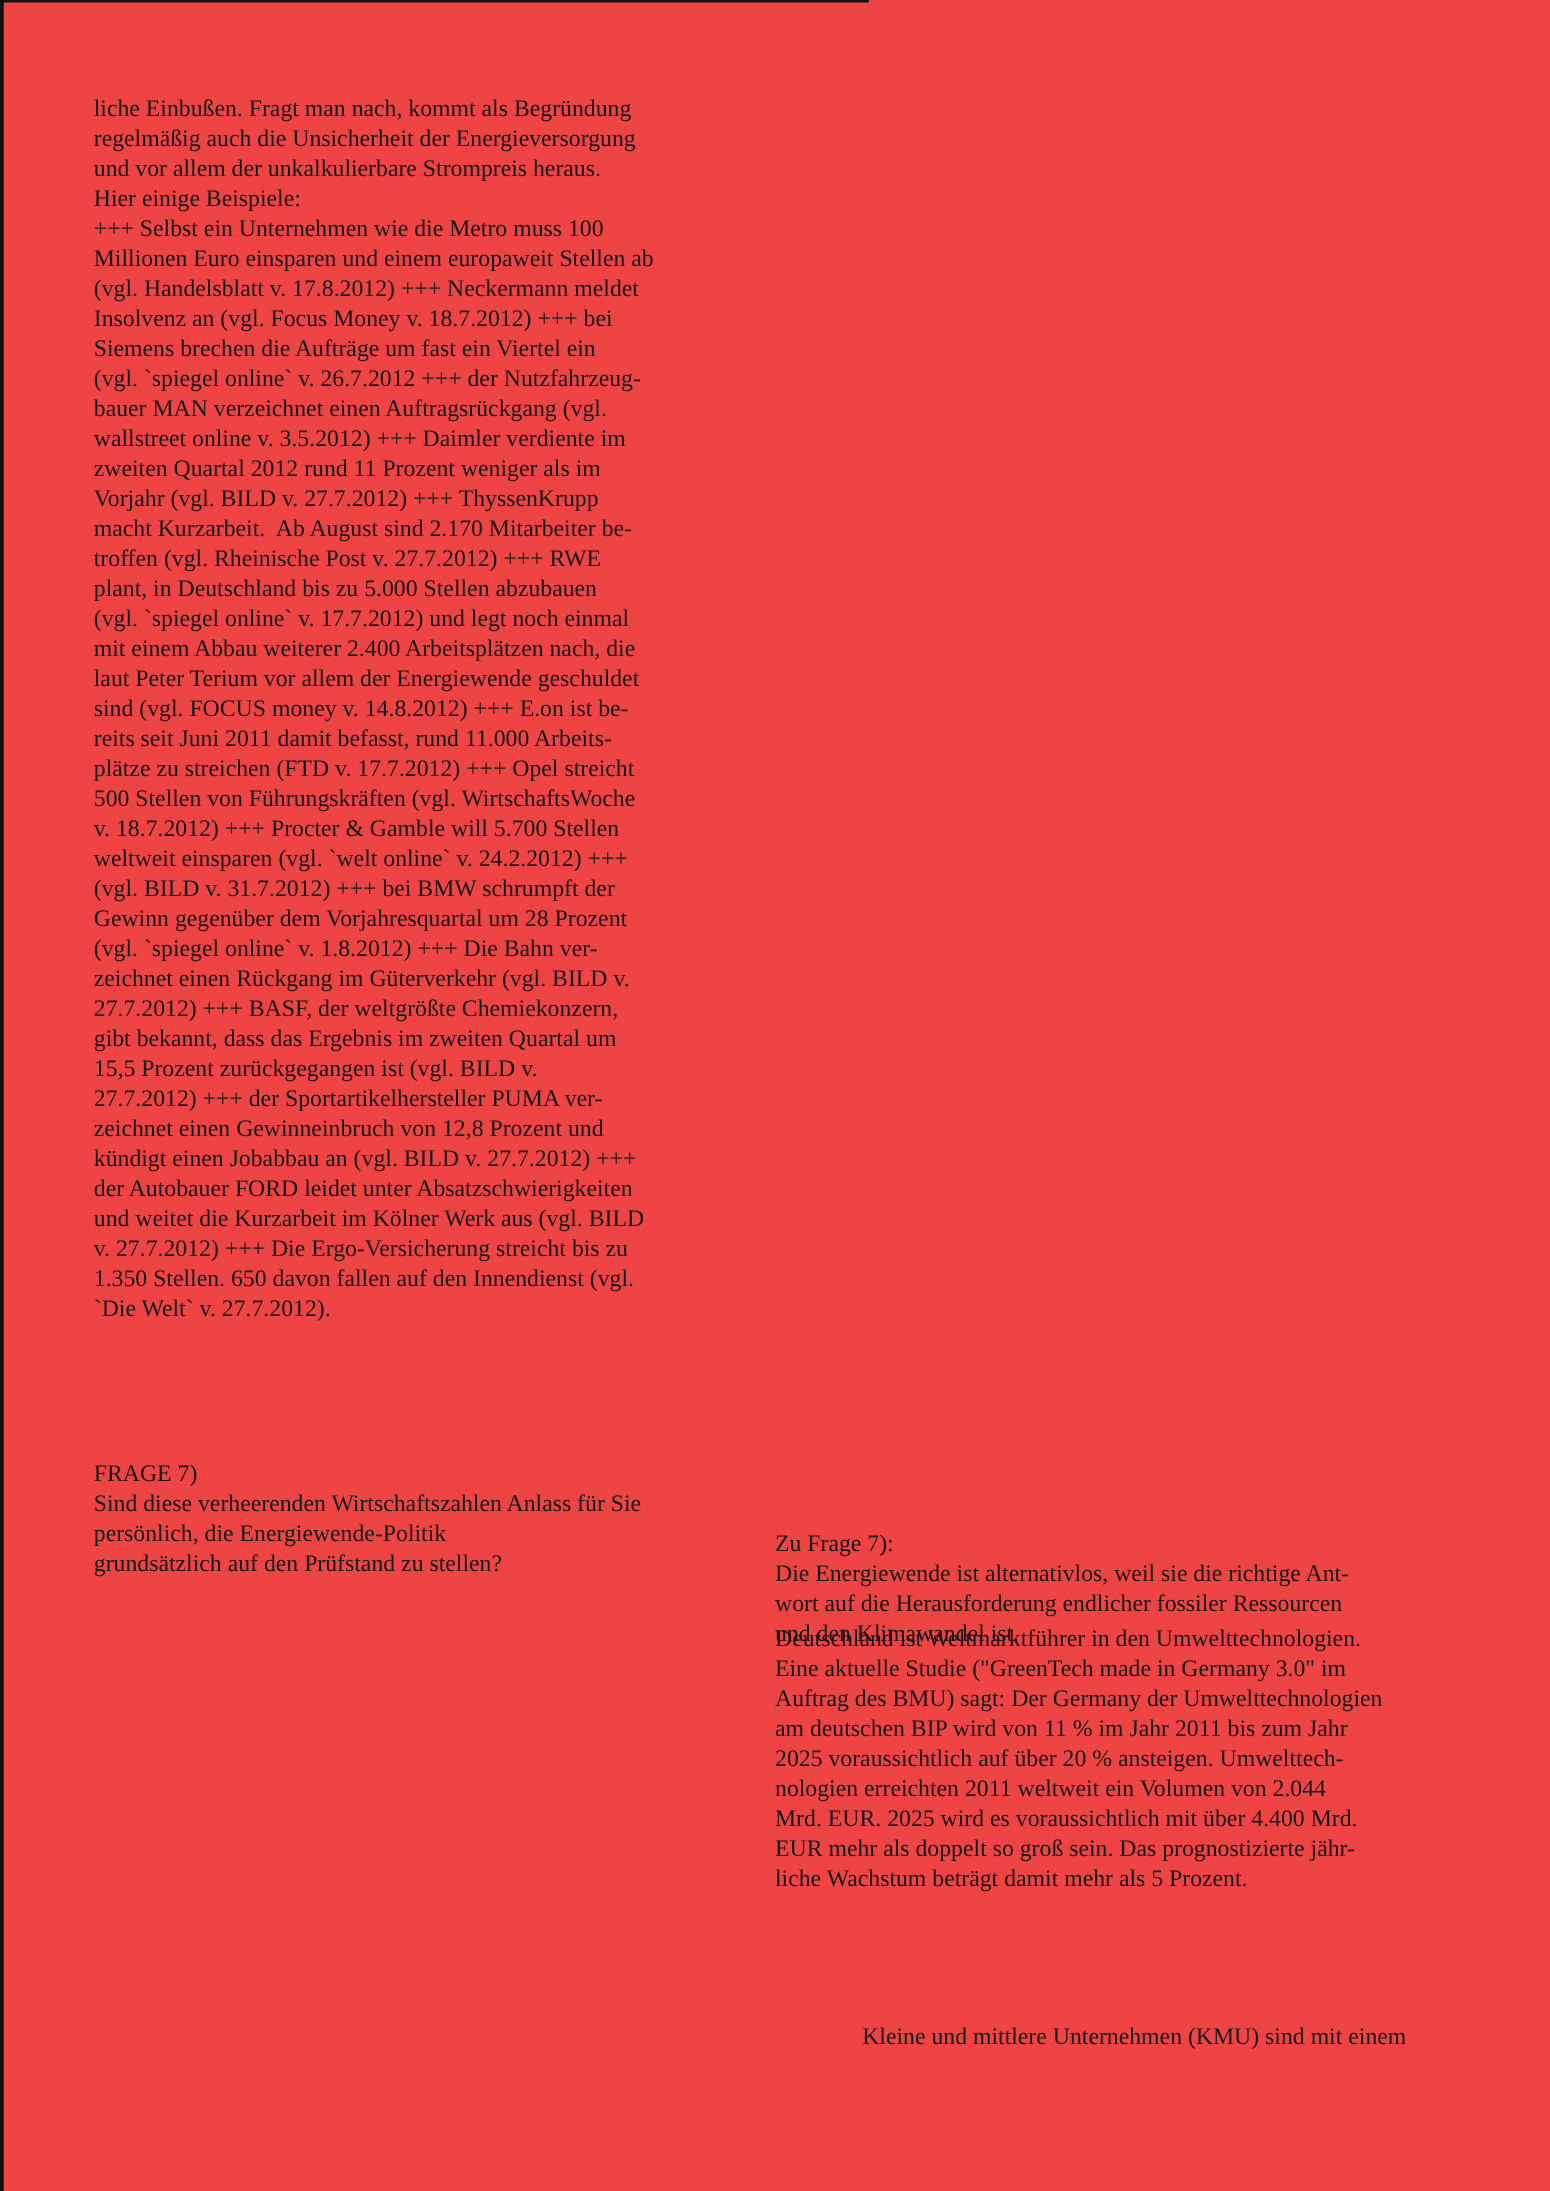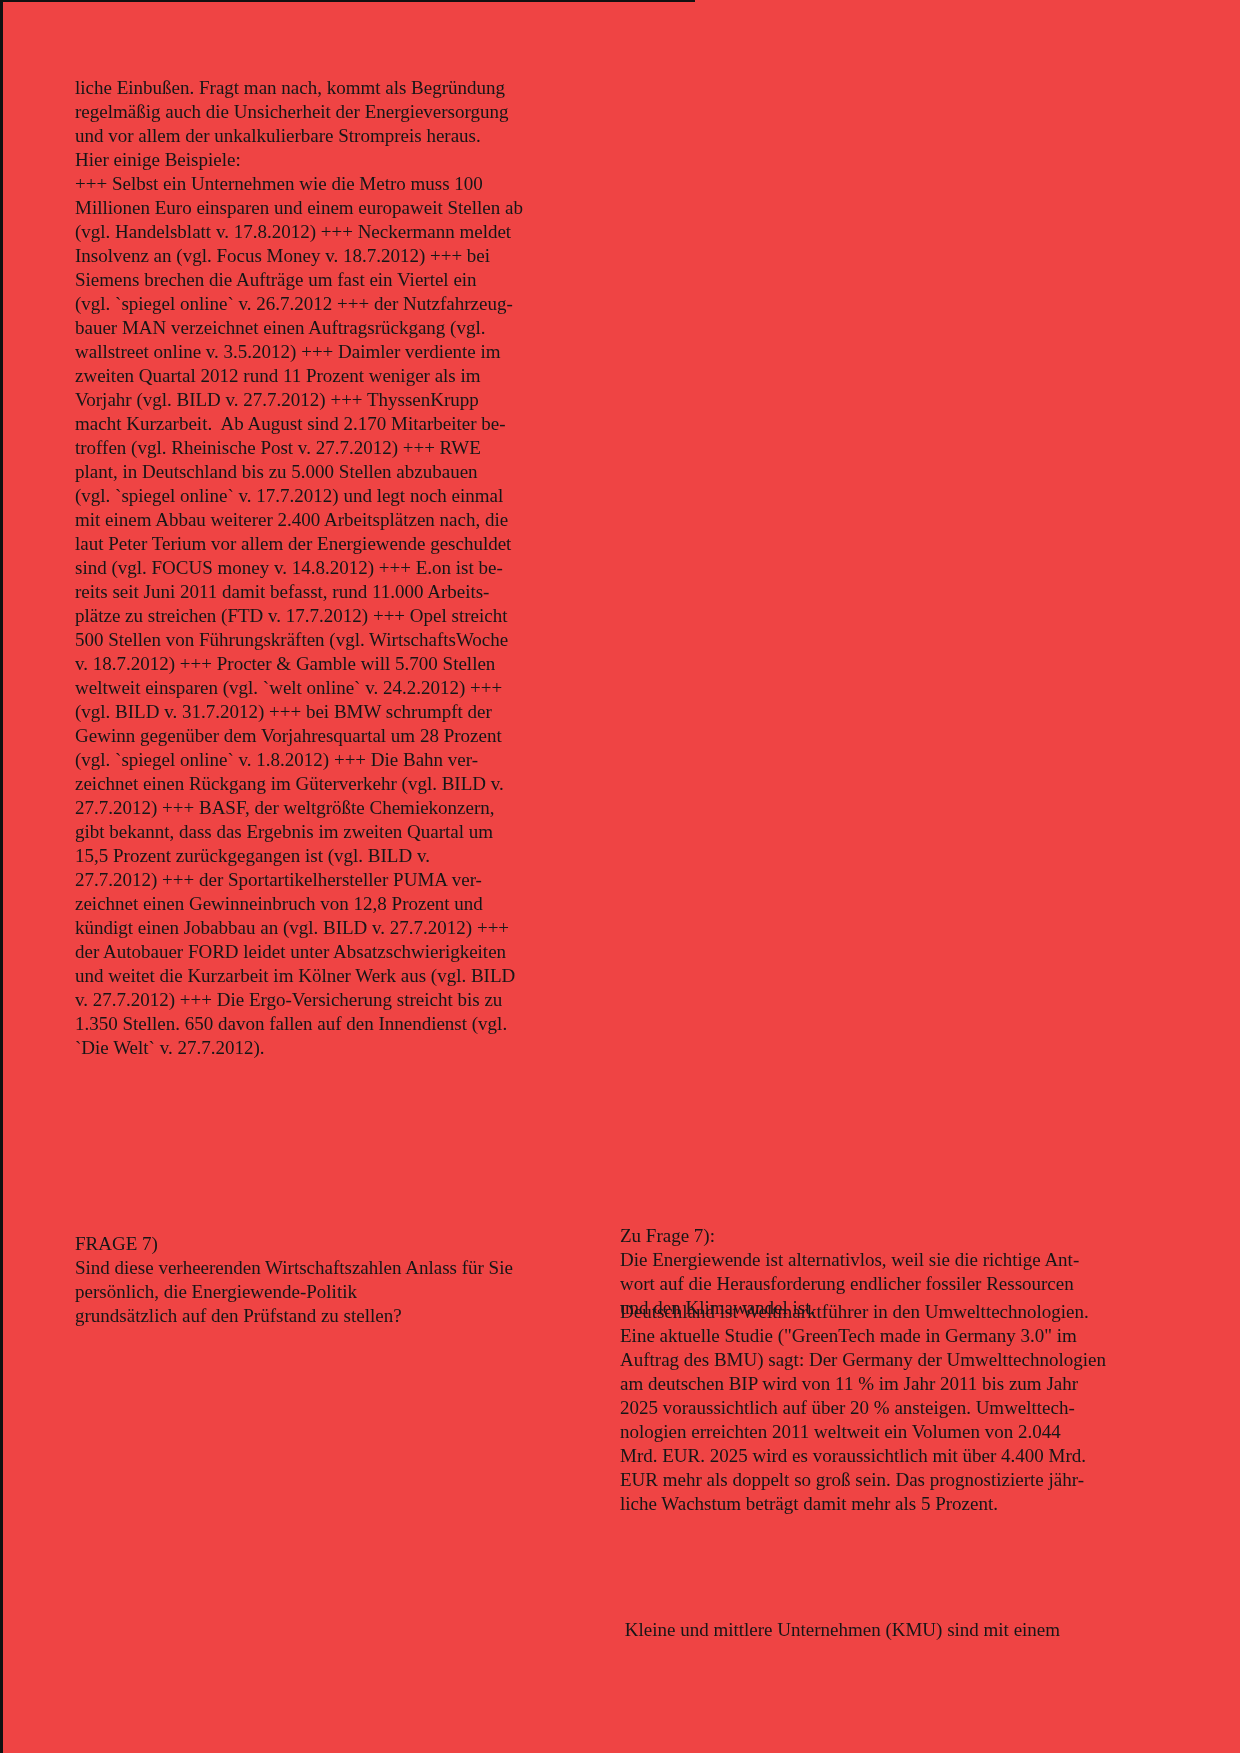--- a/index.html
+++ b/index.html
@@ -24,24 +24,24 @@
     width: 695px; height: 2px;
     background: #111111;
   }
   .textblock {
     position: absolute;
     font-size: 19px;
     line-height: 24px;
   }
   .tline { white-space: pre; min-height: 24px; }
   .left-body      { left: 75px;  top: 76px;   width: 500px; }
-  .left-question  { left: 75px;  top: 1232px; width: 560px; }
+  .left-question  { left: 75px;  top: 1168px; width: 560px; }
   .right-answer   { left: 620px; top: 1224px; width: 570px; }
   .right-para2    { left: 620px; top: 1300px; width: 570px; font-family: Liberation Serif, serif; }
-  .right-para3    { left: 620px; top: 1618px; width: 570px; }
+  .right-para3    { left: 620px; top: 1618px; width: 570px; text-align: center; }
 </style>
 </head>
 <body>
 
 <div class="page">
   <div class="scan-edge-left"></div>
   <div class="scan-edge-top"></div>
 
   <div class="textblock left-body">
       <div class="tline">liche Einbußen. Fragt man nach, kommt als Begründung</div>

